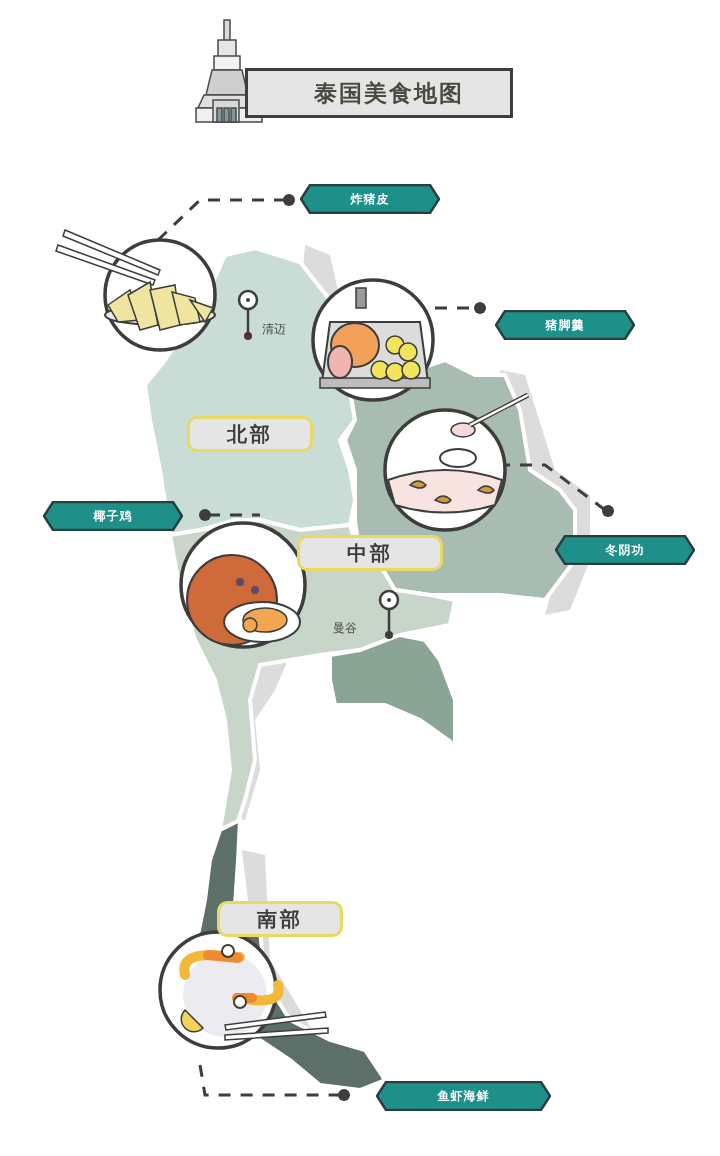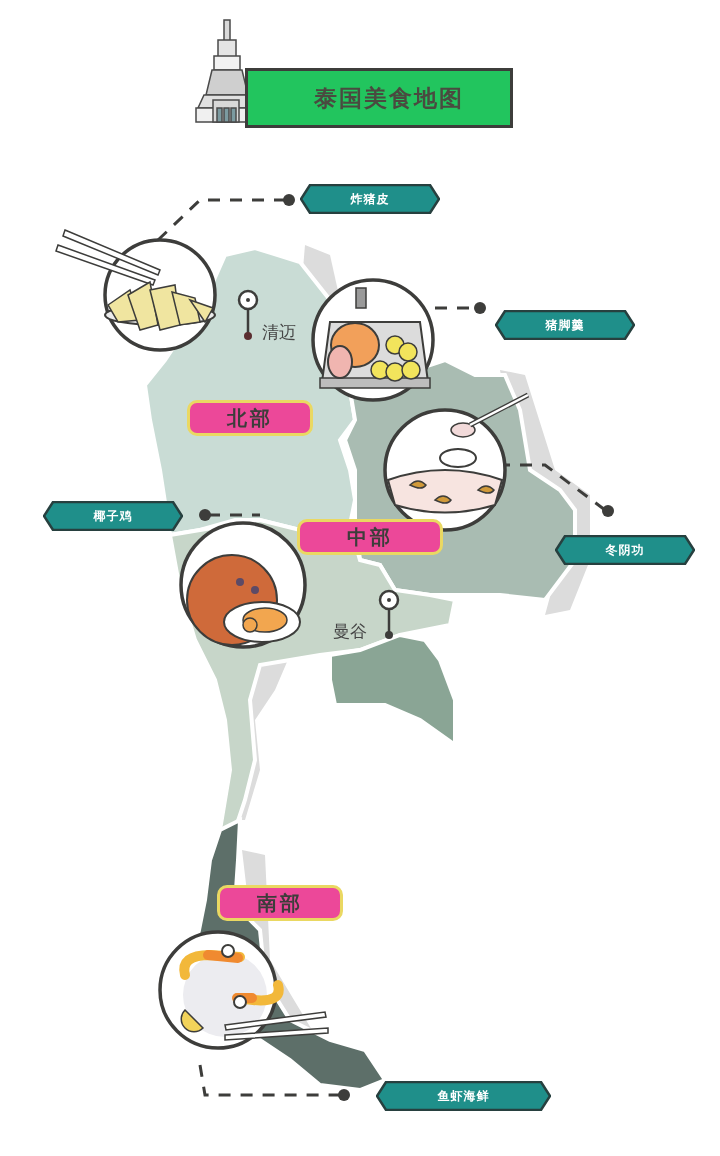--- a/index.html
+++ b/index.html
@@ -2,42 +2,42 @@
 <html><head>
   <meta charset="utf-8">
   <style>
     html, body { margin: 0; padding: 0; background: #ffffff; }
     body { width: 720px; height: 1156px; position: relative; overflow: hidden;
            font-family: "DejaVu Sans", "Liberation Sans", sans-serif; }
     #map-svg { position: absolute; left: 0; top: 0; width: 720px; height: 1156px; }
 
     
     .title-banner {
-      position: absolute; left: 245px; top: 68px; width: 268px; height: 60px;
-      background: #22c55e; border: 3px solid #3d3d3b; box-sizing: border-box;
+      position: absolute; left: 245px; top: 68px; width: 268px; height: 50px;
+      background: #e5e5e5; border: 3px solid #3d3d3b; box-sizing: border-box;
       display: flex; align-items: center; justify-content: center;
     }
     .title-text { font-size: 23px; font-weight: bold; color: #4a4a40; letter-spacing: 2px; padding-left: 20px; }
 
     
     .dish-tag {
       position: absolute; height: 30px; display: flex; align-items: center; justify-content: center;
       color: #ffffff; font-weight: bold; font-size: 12px; letter-spacing: 1px;
     }
     .dish-tag svg { position: absolute; left: 0; top: 0; }
     .dish-tag span { position: relative; z-index: 1; }
 
     
     .region-label {
-      position: absolute; height: 36px; background: #ec4899; border: 3px solid #ead862;
+      position: absolute; height: 36px; background: #e5e5e5; border: 3px solid #ead862;
       border-radius: 10px; box-sizing: border-box; display: flex; align-items: center;
-      justify-content: center; font-size: 20px; font-weight: bold; color: #3d3d3b; letter-spacing: 3px;
+      justify-content: center; font-size: 20px; font-weight: bold; color: #3d3d3b; letter-spacing: 3px; margin-top: 16px;
     }
 
-    .city-label { position: absolute; font-size: 17px; color: #454545; }
+    .city-label { position: absolute; font-size: 12px; color: #454545; }
   </style>
 </head>
 <body>
 
 <svg id="map-svg" viewBox="0 0 720 1156">
 
   <g fill="#dcdcdc">
     <path d="M305,245 L330,255 L340,300 L300,305 Z"></path>
     <path d="M500,370 L525,375 L555,470 L590,495 L590,560 L570,610 L545,615 L560,560 L570,500 L520,480 Z"></path>
     <path d="M250,660 L290,655 L275,690 L255,720 L260,770 L245,820 L225,820 L240,760 L235,710 Z"></path>

